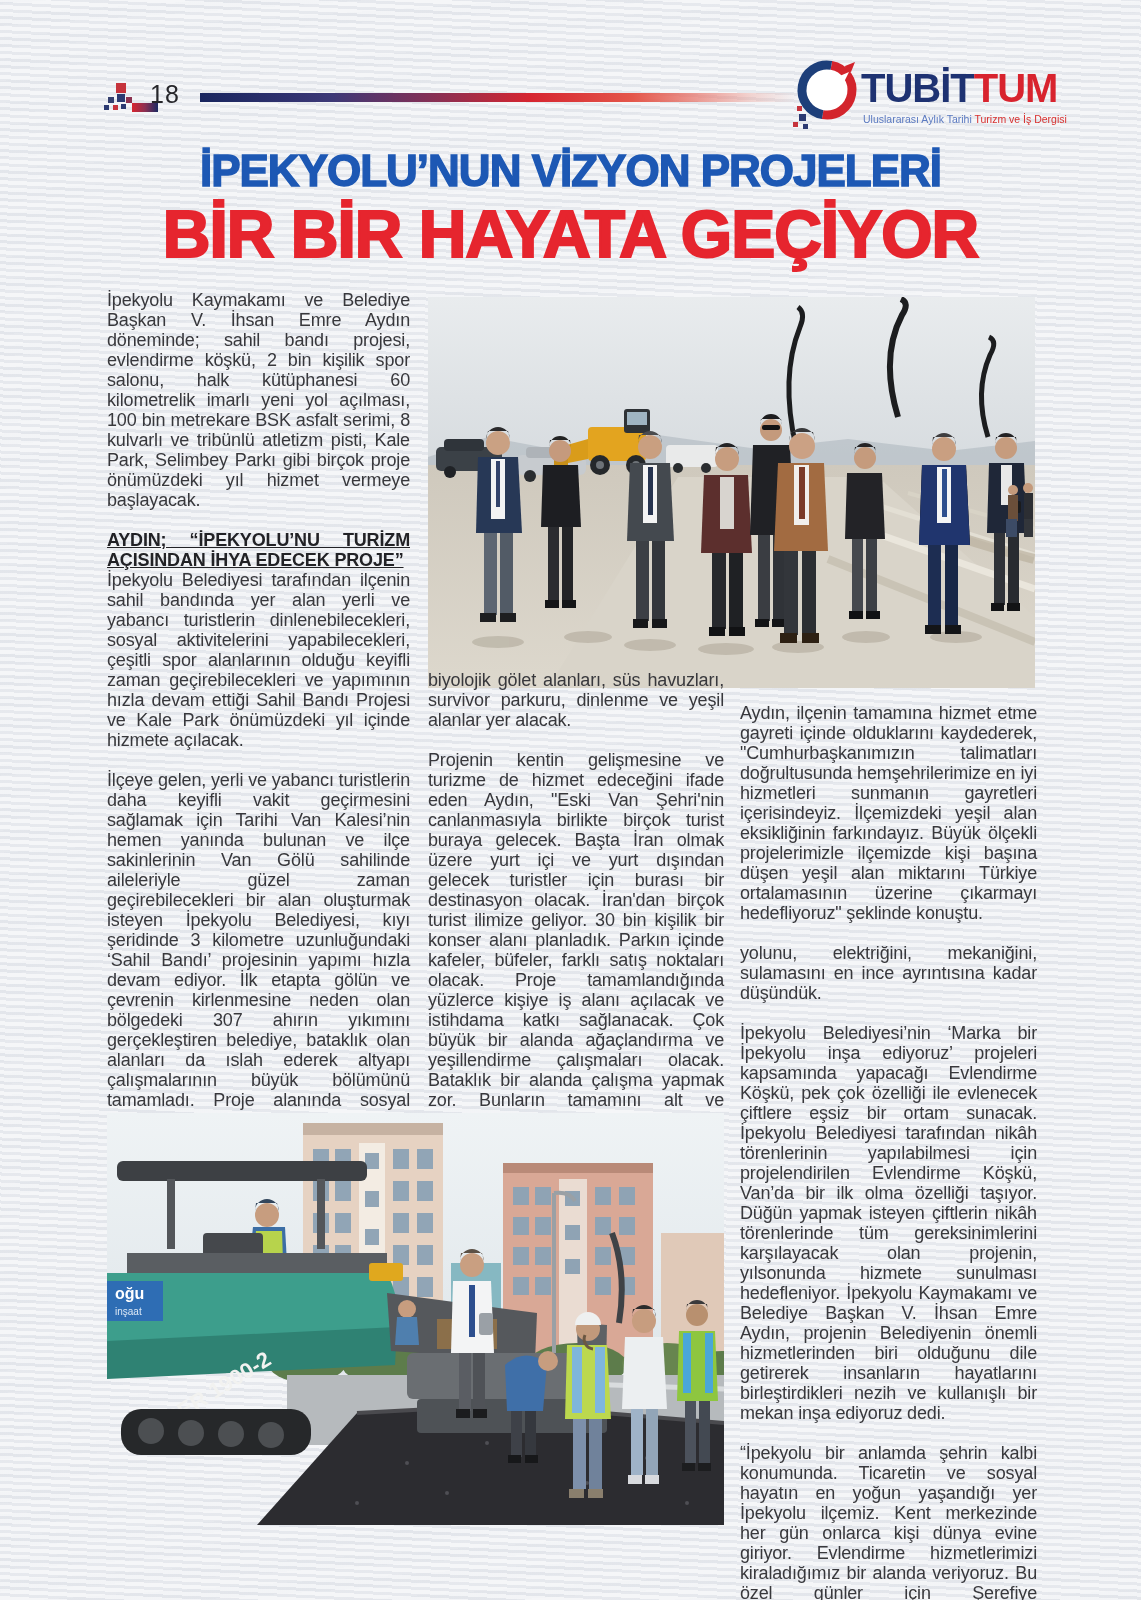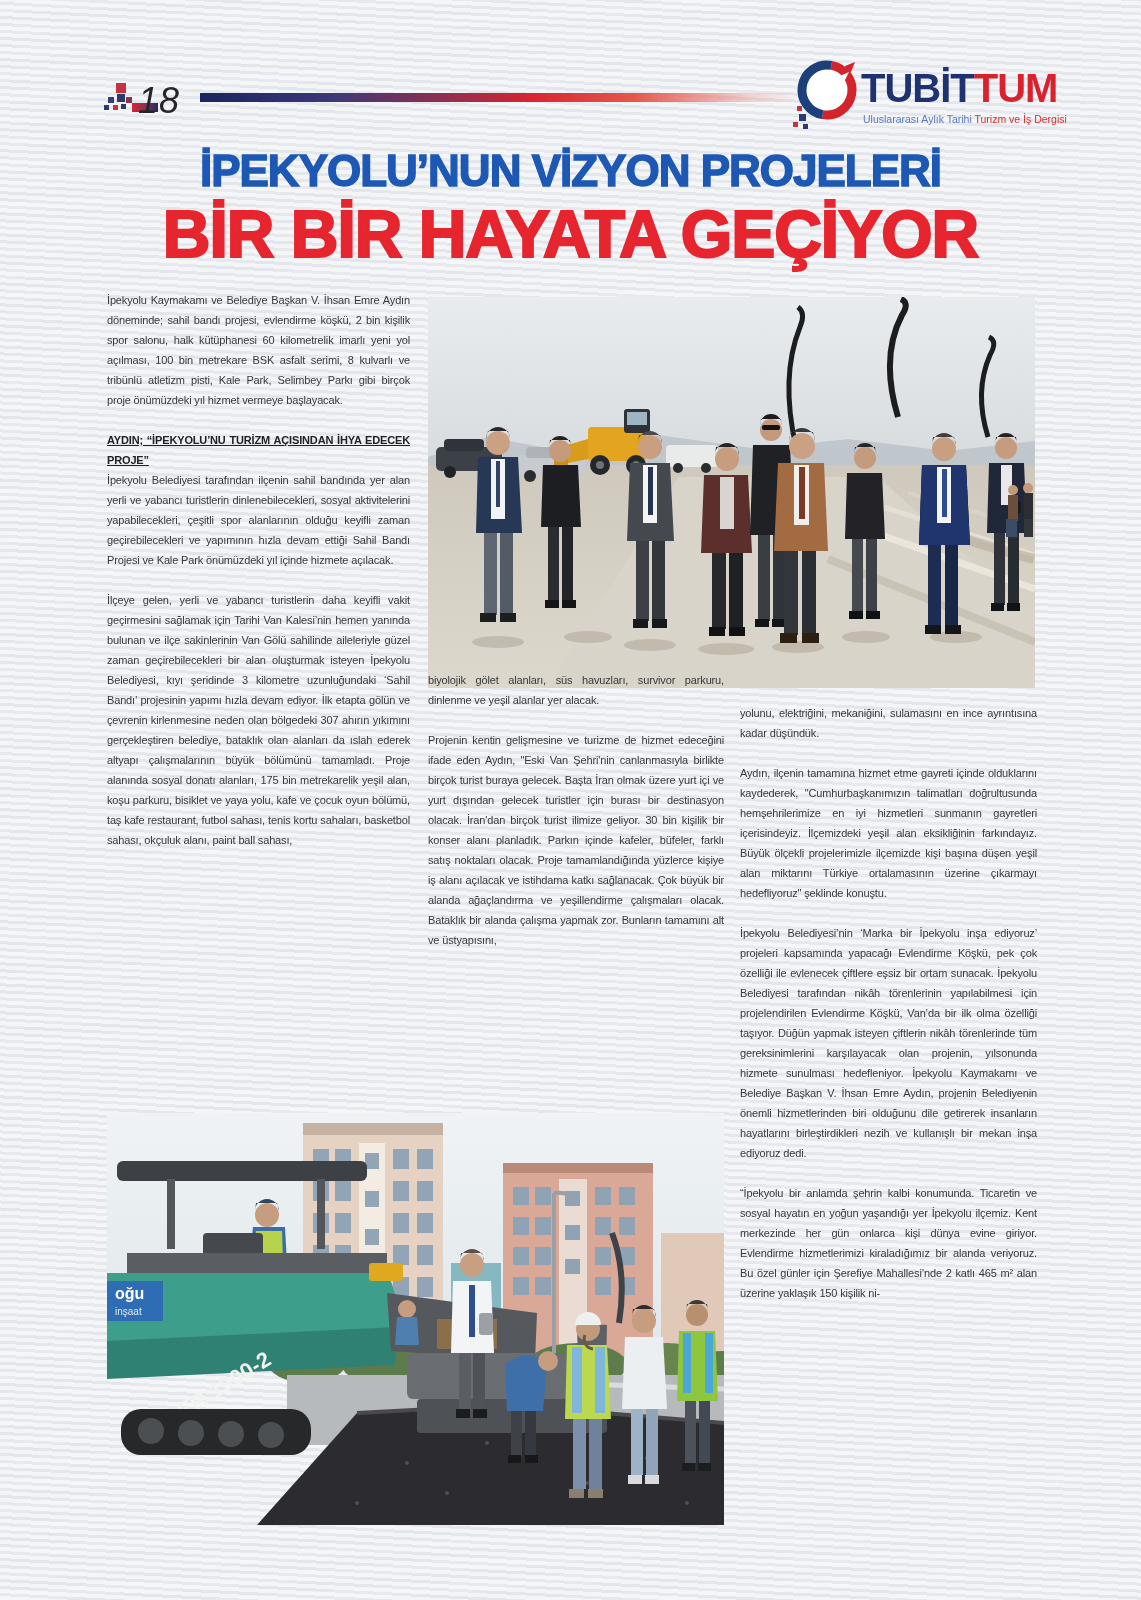--- a/index.html
+++ b/index.html
@@ -7,38 +7,38 @@
   .page{position:relative;width:1141px;height:1600px;margin:0 auto;overflow:hidden;
     background-color:#edeff3;
     background-image:
       repeating-linear-gradient(3deg, rgba(255,255,255,.45) 0 4px, rgba(206,210,218,.22) 4px 7px),
       repeating-linear-gradient(-4deg, rgba(214,218,226,.18) 0 11px, rgba(255,255,255,0) 11px 22px);
   }
   
   .hdr{position:absolute;left:0;top:0;width:100%;height:140px;}
   .mosaic{position:absolute;left:104px;top:83px;width:40px;height:32px;}
   .mosaic i{position:absolute;display:block;}
-  .pageno{position:absolute;left:138px;top:80px;font-size:36px;color:#26262a;letter-spacing:1px;font-style:italic;}
+  .pageno{position:absolute;left:150px;top:80px;font-size:25px;color:#26262a;letter-spacing:1px;}
   .hbar{position:absolute;left:200px;top:93px;width:600px;height:9px;
     background:linear-gradient(to right,#18255e 0%,#3c3877 22%,#8c2f52 40%,#d62530 55%,#e4564a 72%,rgba(236,150,138,.35) 92%,rgba(236,150,138,0) 100%);}
   .logo{position:absolute;right:100px;top:58px;width:250px;height:80px;}
   .logo-icon{position:absolute;left:0;top:0;}
   .logo-text{position:absolute;left:70px;top:8px;font-weight:bold;font-size:40px;letter-spacing:-1px;white-space:nowrap;}
   .logo-text .t1{color:#1e3272;}
   .logo-text .t2{color:#d8232e;}
   .logo-tag{position:absolute;left:72px;top:55px;font-size:10.5px;white-space:nowrap;}
   .logo-tag .g1{color:#5a79c0;}
   .logo-tag .g2{color:#d8302f;}
   
   .title1{position:absolute;left:0;top:146px;width:100%;text-align:center;
     font-weight:bold;font-size:44px;letter-spacing:-1px;color:#1d58b4;-webkit-text-stroke:1.4px #1d58b4;}
   .title2{position:absolute;left:0;top:196px;width:100%;text-align:center;
     font-weight:bold;font-size:66px;letter-spacing:-1px;color:#e6252e;-webkit-text-stroke:2.2px #e6252e;}
   
-  .col{position:absolute;text-align:justify;font-size:11px;line-height:20px;
+  .col{position:absolute;text-align:justify;font-size:18px;line-height:20px;
     color:#38383c;letter-spacing:-0.15px;}
   .col p{margin:0 0 20px 0;}
   .col .subhead{font-weight:bold;color:#222226;margin:0;text-decoration:underline;}
   .col .tight{margin:0 0 20px 0;}
   .col .gap-lg{margin-top:4px;}
   .c1{left:107px;top:290px;width:303px;}
   .c2{left:428px;top:670px;width:296px;}
   .c3{left:740px;top:703px;width:297px;}
   
   .photo{position:absolute;overflow:hidden;}
@@ -280,22 +280,22 @@
     <p class="tight">İpekyolu Belediyesi tarafından ilçenin sahil bandında yer alan yerli ve yabancı turistlerin dinlenebilecekleri, sosyal aktivitelerini yapabilecekleri, çeşitli spor alanlarının olduğu keyifli zaman geçirebilecekleri ve yapımının hızla devam ettiği Sahil Bandı Projesi ve Kale Park önümüzdeki yıl içinde hizmete açılacak.</p>
     <p class="gap-lg">İlçeye gelen, yerli ve yabancı turistlerin daha keyifli vakit geçirmesini sağlamak için Tarihi Van Kalesi’nin hemen yanında bulunan ve ilçe sakinlerinin Van Gölü sahilinde aileleriyle güzel zaman geçirebilecekleri bir alan oluşturmak isteyen İpekyolu Belediyesi, kıyı şeridinde 3 kilometre uzunluğundaki ‘Sahil Bandı’ projesinin yapımı hızla devam ediyor. İlk etapta gölün ve çevrenin kirlenmesine neden olan bölgedeki 307 ahırın yıkımını gerçekleştiren belediye, bataklık olan alanları da ıslah ederek altyapı çalışmalarının büyük bölümünü tamamladı. Proje alanında sosyal donatı alanları, 175 bin metrekarelik yeşil alan, koşu parkuru, bisiklet ve yaya yolu, kafe ve çocuk oyun bölümü, taş kafe restaurant, futbol sahası, tenis kortu sahaları, basketbol sahası, okçuluk alanı, paint ball sahası,</p>
   </div>
 
   <div class="col c2">
     <p>biyolojik gölet alanları, süs havuzları, survivor parkuru, dinlenme ve yeşil alanlar yer alacak.</p>
     <p>Projenin kentin gelişmesine ve turizme de hizmet edeceğini ifade eden Aydın, "Eski Van Şehri'nin canlanmasıyla birlikte birçok turist buraya gelecek. Başta İran olmak üzere yurt içi ve yurt dışından gelecek turistler için burası bir destinasyon olacak. İran'dan birçok turist ilimize geliyor. 30 bin kişilik bir konser alanı planladık. Parkın içinde kafeler, büfeler, farklı satış noktaları olacak. Proje tamamlandığında yüzlerce kişiye iş alanı açılacak ve istihdama katkı sağlanacak. Çok büyük bir alanda ağaçlandırma ve yeşillendirme çalışmaları olacak. Bataklık bir alanda çalışma yapmak zor. Bunların tamamını alt ve üstyapısını,</p>
   </div>
 
   <div class="col c3">
+    <p>Aydın, ilçenin tamamına hizmet etme gayreti içinde olduklarını kaydederek, "Cumhurbaşkanımızın talimatları doğrultusunda hemşehrilerimize en iyi hizmetleri sunmanın gayretleri içerisindeyiz. İlçemizdeki yeşil alan eksikliğinin farkındayız. Büyük ölçekli projelerimizle ilçemizde kişi başına düşen yeşil alan miktarını Türkiye ortalamasının üzerine çıkarmayı hedefliyoruz" şeklinde konuştu.</p>
     <p>yolunu, elektriğini, mekaniğini, sulamasını en ince ayrıntısına kadar düşündük.</p>
-    <p>Aydın, ilçenin tamamına hizmet etme gayreti içinde olduklarını kaydederek, "Cumhurbaşkanımızın talimatları doğrultusunda hemşehrilerimize en iyi hizmetleri sunmanın gayretleri içerisindeyiz. İlçemizdeki yeşil alan eksikliğinin farkındayız. Büyük ölçekli projelerimizle ilçemizde kişi başına düşen yeşil alan miktarını Türkiye ortalamasının üzerine çıkarmayı hedefliyoruz" şeklinde konuştu.</p>
     <p>İpekyolu Belediyesi’nin ‘Marka bir İpekyolu inşa ediyoruz’ projeleri kapsamında yapacağı Evlendirme Köşkü, pek çok özelliği ile evlenecek çiftlere eşsiz bir ortam sunacak. İpekyolu Belediyesi tarafından nikâh törenlerinin yapılabilmesi için projelendirilen Evlendirme Köşkü, Van’da bir ilk olma özelliği taşıyor. Düğün yapmak isteyen çiftlerin nikâh törenlerinde tüm gereksinimlerini karşılayacak olan projenin, yılsonunda hizmete sunulması hedefleniyor. İpekyolu Kaymakamı ve Belediye Başkan V. İhsan Emre Aydın, projenin Belediyenin önemli hizmetlerinden biri olduğunu dile getirerek insanların hayatlarını birleştirdikleri nezih ve kullanışlı bir mekan inşa ediyoruz dedi.</p>
     <p>“İpekyolu bir anlamda şehrin kalbi konumunda. Ticaretin ve sosyal hayatın en yoğun yaşandığı yer İpekyolu ilçemiz. Kent merkezinde her gün onlarca kişi dünya evine giriyor. Evlendirme hizmetlerimizi kiraladığımız bir alanda veriyoruz. Bu özel günler için Şerefiye Mahallesi’nde 2 katlı 465 m² alan üzerine yaklaşık 150 kişilik ni-</p>
   </div>
 
   <div class="photo photo-bottom">
     <svg width="617" height="412" viewBox="0 0 617 412">
       <defs>
         <linearGradient id="sky2" x1="0" y1="0" x2="0" y2="1">
           <stop offset="0" stop-color="#eff3f5"></stop>
             <stop offset="1" stop-color="#dfe6ea"></stop>

